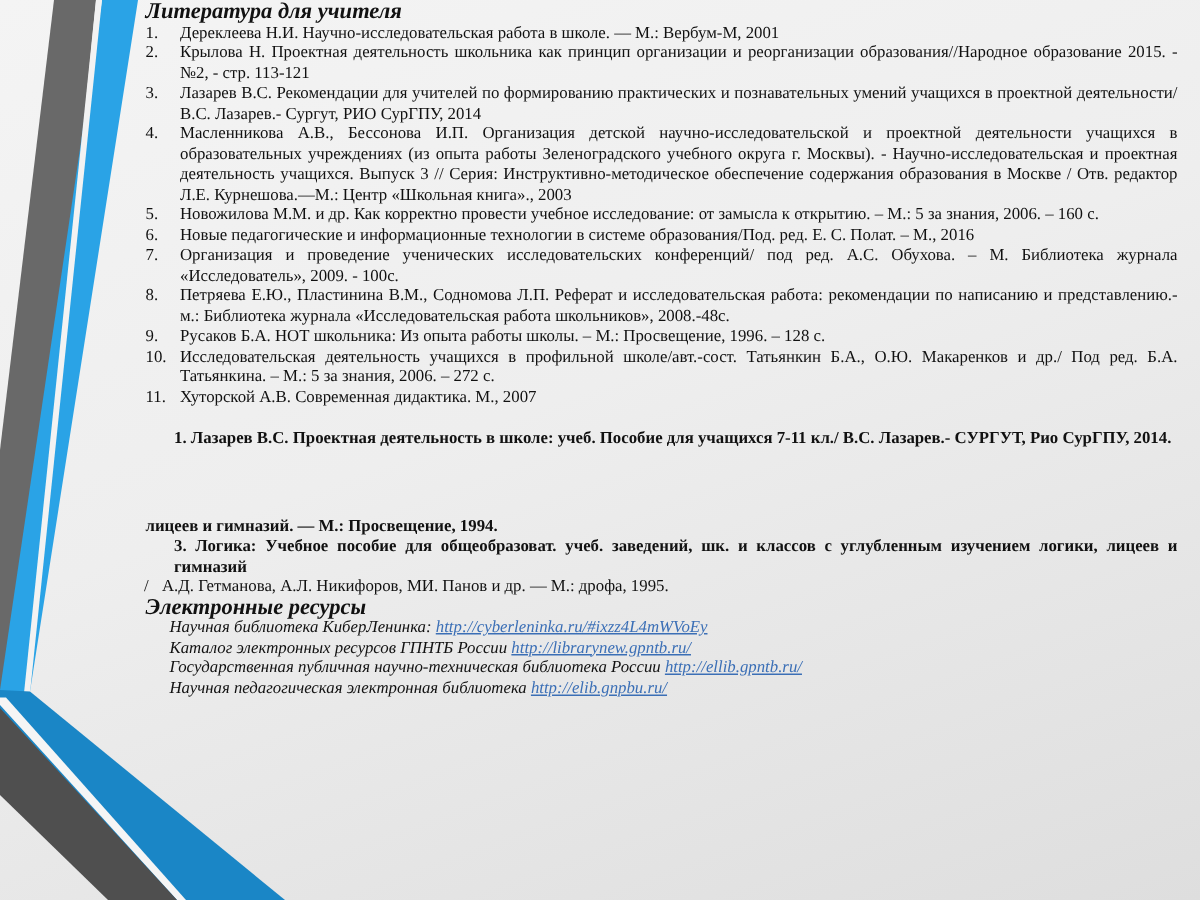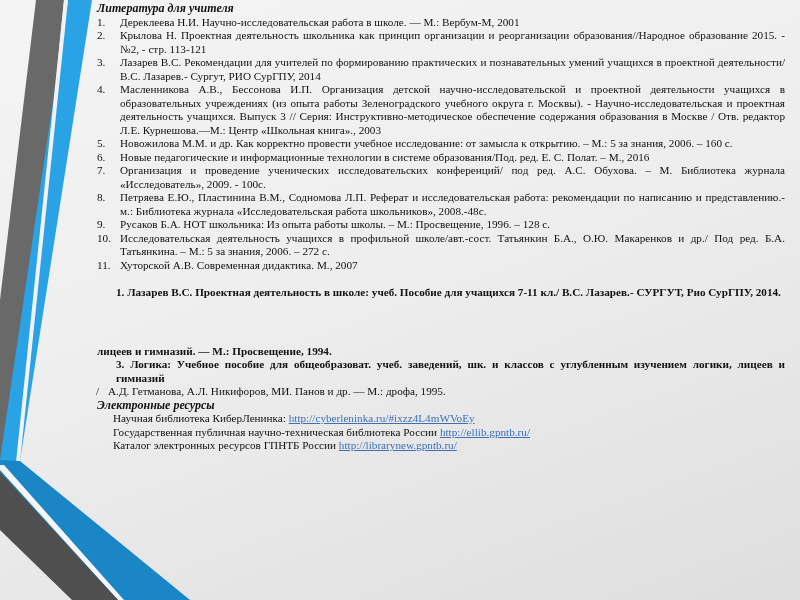--- a/index.html
+++ b/index.html
@@ -8,30 +8,30 @@
       background: linear-gradient(160deg, #f4f4f4 0%, #eeeeee 45%, #dedede 100%);
       font-family: "Liberation Serif", "DejaVu Serif", serif;
       color: #111;
     }
     .deco { position: absolute; left: 0; top: 0; width: 800px; height: 600px; pointer-events: none; }
     .content {
       position: absolute; left: 97px; top: 2px; width: 688px;
       font-size: 11.2px; line-height: 13.5px;
     }
     .heading {
-      font-weight: bold; font-style: italic; font-size: 12px;
+      font-weight: bold; font-style: italic; font-size: 15px;
     }
     .ol-item { display: flex; text-align: justify; }
     .ol-item .num { width: 23px; flex: 0 0 23px; }
     .ol-item .txt { flex: 1; text-align: justify; text-align-last: left; }
     .indent-item { padding-left: 19px; text-align: justify; text-align-last: left; font-weight: bold; }
     .indent-item.cont { padding-left: 0; margin-top: 45px; }
     .slash-line { display: flex; }
     .slash-line .mark { width: 12px; flex: 0 0 12px; margin-left: -1px; }
-    .res-item { padding-left: 16px; }
+    .res-item { padding-left: 16px; font-style: italic; }
     .link { color: #3b6fb6; text-decoration: underline; }
     .gap { height: 14px; }
   </style>
 </head>
 <body>
 
 <svg class="deco" viewBox="0 0 800 600" xmlns="http://www.w3.org/2000/svg">
 
   <polygon points="36,0 64,0 18,470 0,470 0,300" fill="#696969"></polygon>
 
@@ -101,15 +101,16 @@
   <div class="indent-item">1. Лазарев В.С. Проектная деятельность в школе: учеб. Пособие для учащихся 7-11 кл./ В.С. Лазарев.- СУРГУТ, Рио СурГПУ, 2014.</div>
   <div class="indent-item cont">лицеев и гимназий. — М.: Просвещение, 1994.</div>
   <div class="indent-item">3. Логика: Учебное пособие для общеобразоват. учеб. заведений, шк. и классов с углубленным изучением логики, лицеев и гимназий</div>
   <div class="slash-line">
     <span class="mark">/</span>
     <span>А.Д. Гетманова, А.Л. Никифоров, МИ. Панов и др. — М.: дрофа, 1995.</span>
   </div>
 
   <div class="heading">Электронные ресурсы</div>
   <div class="res-item"><span>Научная библиотека КиберЛенинка: </span><a class="link">http://cyberleninka.ru/#ixzz4L4mWVoEy</a></div>
+  <div class="res-item"><span>Каталог электронных ресурсов ГПНТБ России </span><a class="link">http://librarynew.gpntb.ru/</a></div>
   <div class="res-item"><span>Государственная публичная научно-техническая библиотека России </span><a class="link">http://ellib.gpntb.ru/</a></div>
-  <div class="res-item"><span>Каталог электронных ресурсов ГПНТБ России </span><a class="link">http://librarynew.gpntb.ru/</a></div>
+  <div class="res-item"><span>Научная педагогическая электронная библиотека </span><a class="link">http://elib.gnpbu.ru/</a></div>
 </div>
 
 </body></html>

